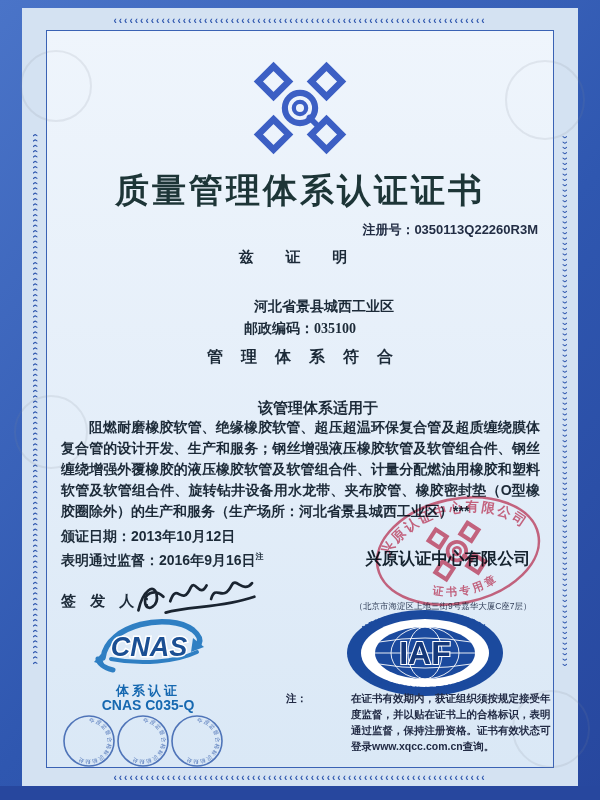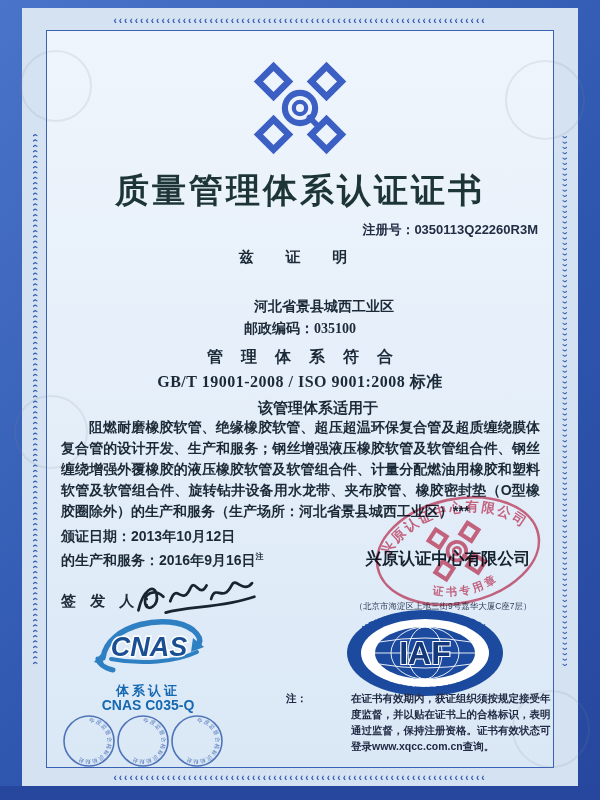--- a/index.html
+++ b/index.html
@@ -105,29 +105,28 @@
   <div class="abs reg">
     <span>注册号：</span><span>0350113Q22260R3M</span>
   </div>
 
   <div class="abs center hereby ink">兹 证 明</div>
   <div class="abs center addr ink">河北省景县城西工业区</div>
   <div class="abs center postal ink">
     <span>邮政编码：</span><span>035100</span>
   </div>
   <div class="abs center conform ink">管 理 体 系 符 合</div>
-  <div class="abs center standard ink">GB/T 19001-2008 / ISO 9001:2008 标准</div>
   <div class="abs center scope-intro ink">该管理体系适用于</div>
   <p class="abs scope-text">阻燃耐磨橡胶软管、绝缘橡胶软管、超压超温环保复合管及超质缠绕膜体复合管的设计开发、生产和服务；钢丝增强液压橡胶软管及软管组合件、钢丝缠绕增强外覆橡胶的液压橡胶软管及软管组合件、计量分配燃油用橡胶和塑料软管及软管组合件、旋转钻井设备用水龙带、夹布胶管、橡胶密封垫（O型橡胶圈除外）的生产和服务（生产场所：河北省景县城西工业区）***</p>
 
   <div class="abs issue ink">
     <span>颁证日期：</span><span>2013年10月12日</span>
   </div>
   <div class="abs valid ink">
-    <span>的生产和服务：</span><span>2016年9月16日</span><sup>注</sup>
+    <span>表明通过监督：</span><span>2016年9月16日</span><sup>注</sup>
   </div>
 
   <svg class="abs stamp" width="180" height="130" viewBox="0 0 180 130">
     <defs>
       <path id="stamp-top-arc" d="M14,70 A78,56 0 0 1 166,70" fill="none"></path>
       <path id="stamp-bot-arc" d="M50,98 A55,34 0 0 0 130,98" fill="none"></path>
     </defs>
     <ellipse cx="90" cy="65" rx="82" ry="52" fill="none" stroke="currentColor" stroke-width="2.6"></ellipse>
     <use href="#xq-shape" transform="translate(57,33) scale(0.58)"></use>
     <text font-size="13.5" font-weight="bold" fill="currentColor" letter-spacing="2">

